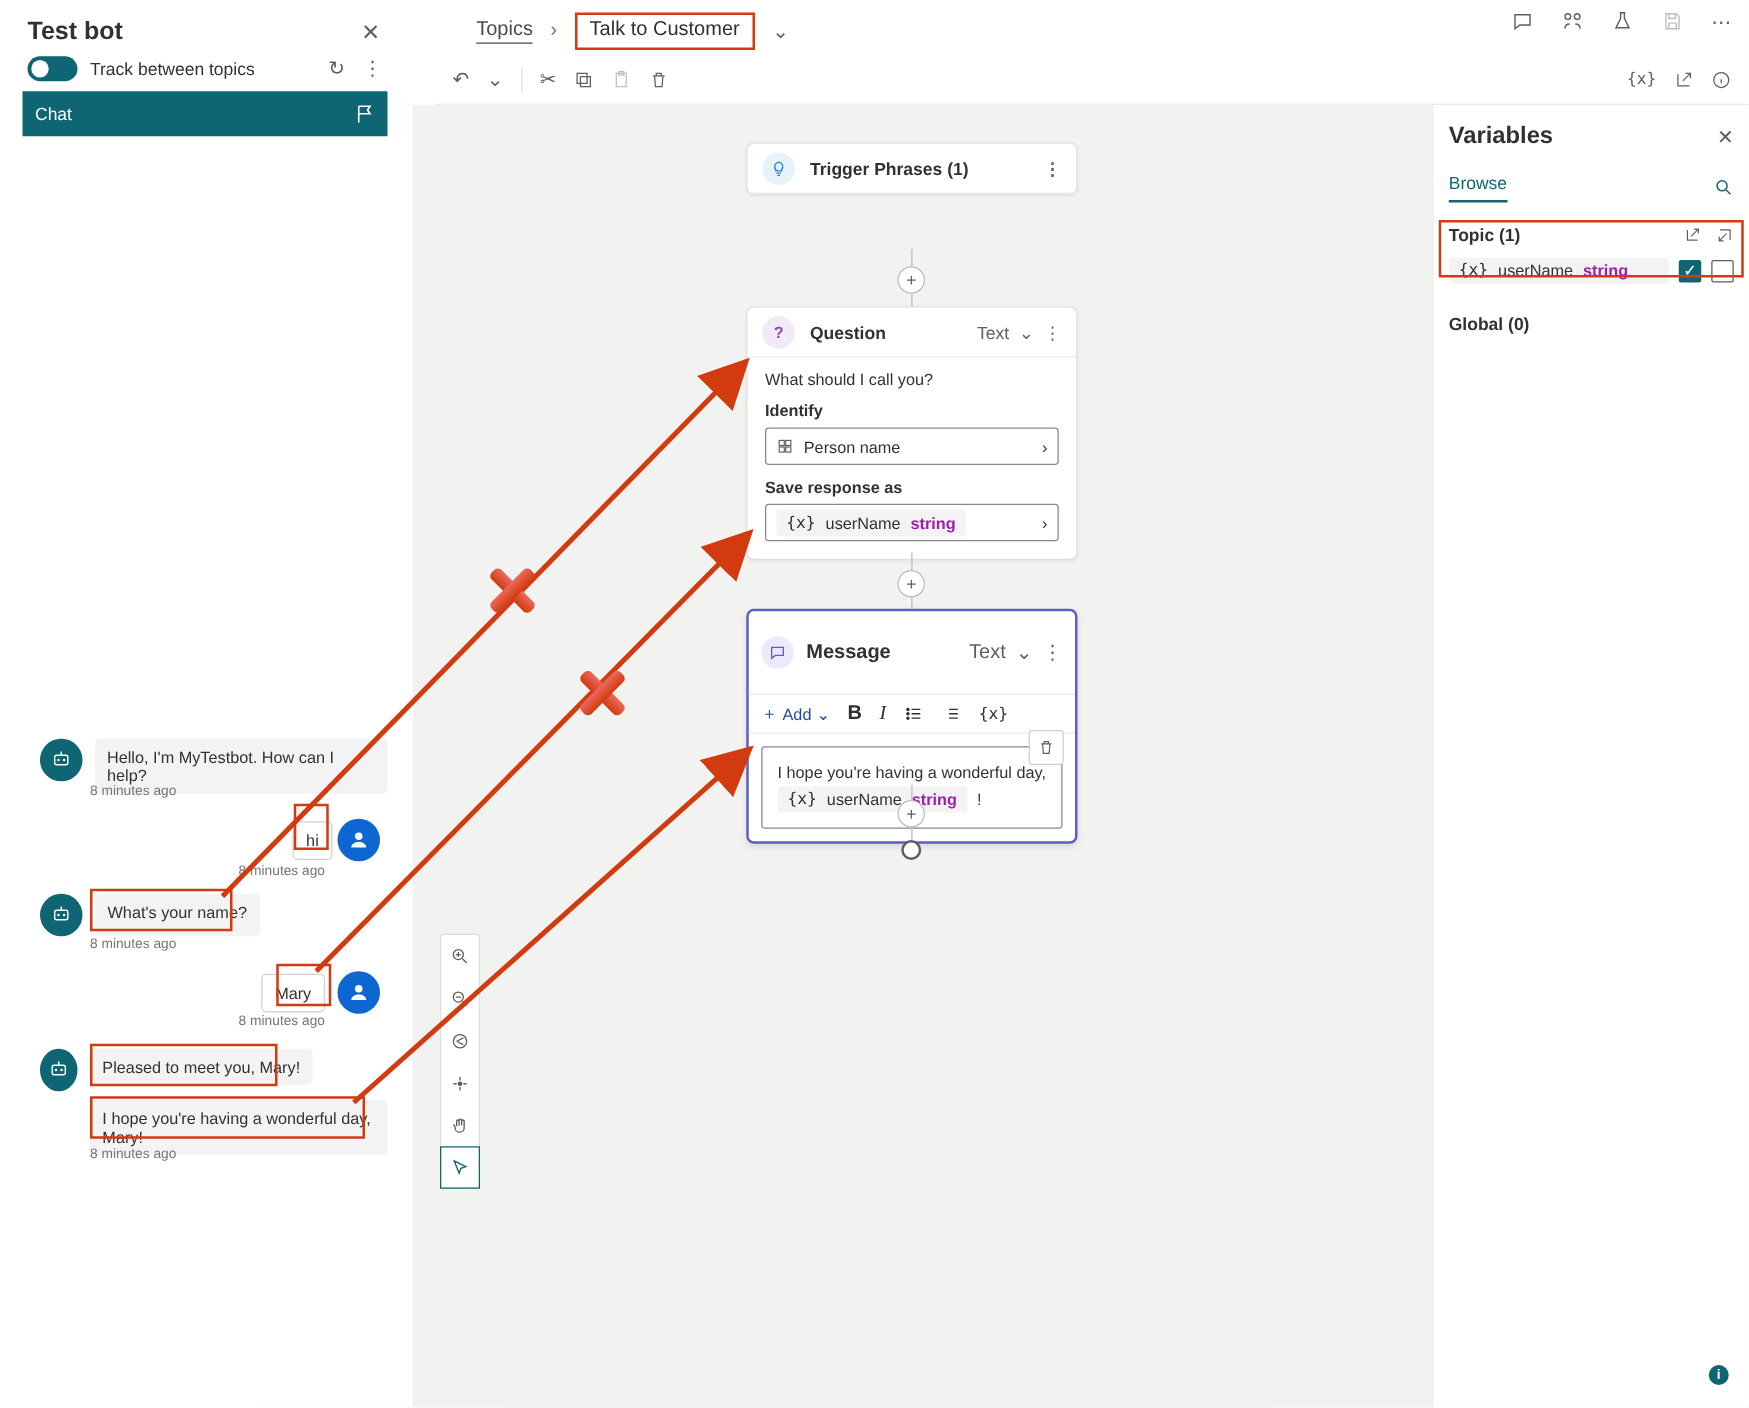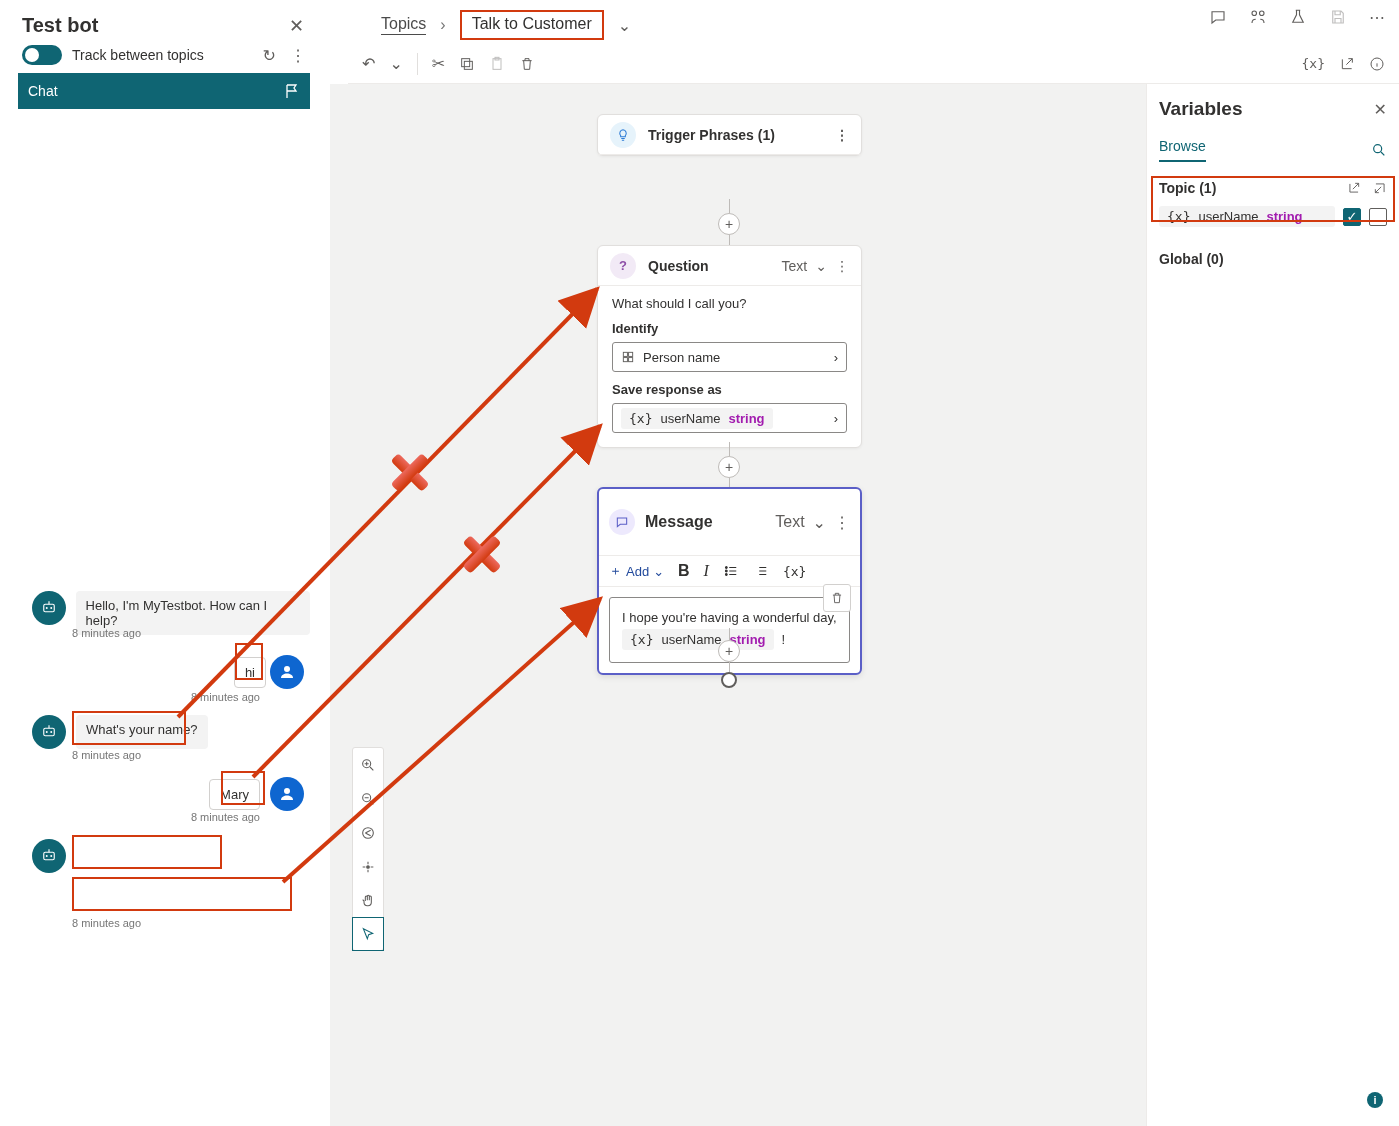--- a/index.html
+++ b/index.html
@@ -173,20 +173,25 @@
 
     <div class="msg-row" style="left:14px; top:730px; display:flex; gap:10px;">
       <div class="bot-av">
         <svg width="18" height="18" viewBox="0 0 24 24">
             <rect x="5" y="7" width="14" height="10" rx="2" fill="none" stroke="#fff" stroke-width="1.5"></rect>
             <circle cx="9" cy="12" r="1.3" fill="#fff"></circle>
             <circle cx="15" cy="12" r="1.3" fill="#fff"></circle>
             <path d="M12 3v4" stroke="#fff" stroke-width="1.5"></path>
           </svg>
       </div>
+      <div>
+        <div class="bubble">Pleased to meet you, Mary!</div>
+        <div style="height:12px;"></div>
+        <div class="bubble">I hope you're having a wonderful day, Mary!</div>
+      </div>
     </div>
     <div class="red-box" style="left:54px; top:726px; width:150px; height:34px;"></div>
     <div class="red-box" style="left:54px; top:768px; width:220px; height:34px;"></div>
     <div class="ts" style="left:54px; top:808px;">8 minutes ago</div>
   </div>
 
 </div>
 
 <div class="crumbs">
   <span class="lnk">Topics</span>

